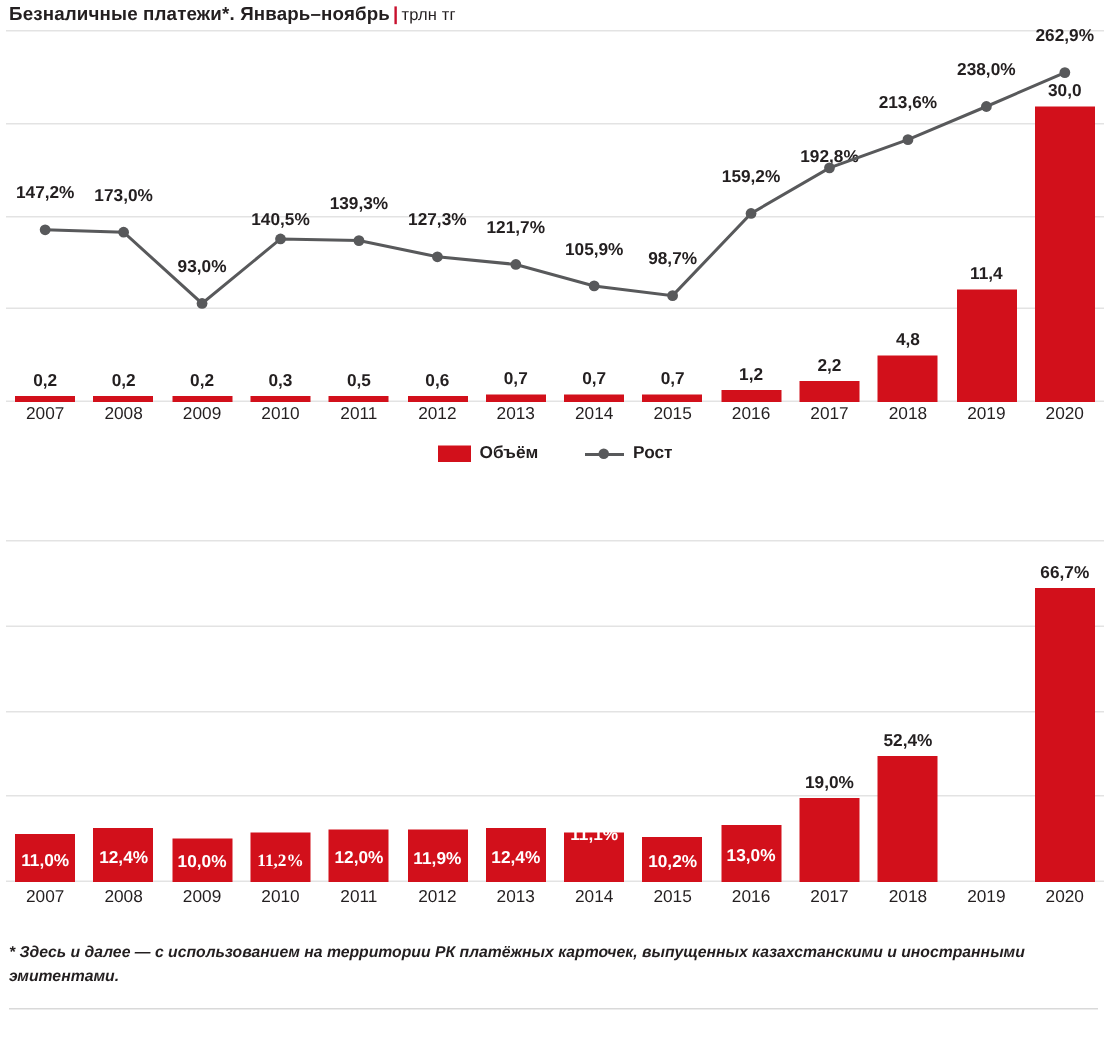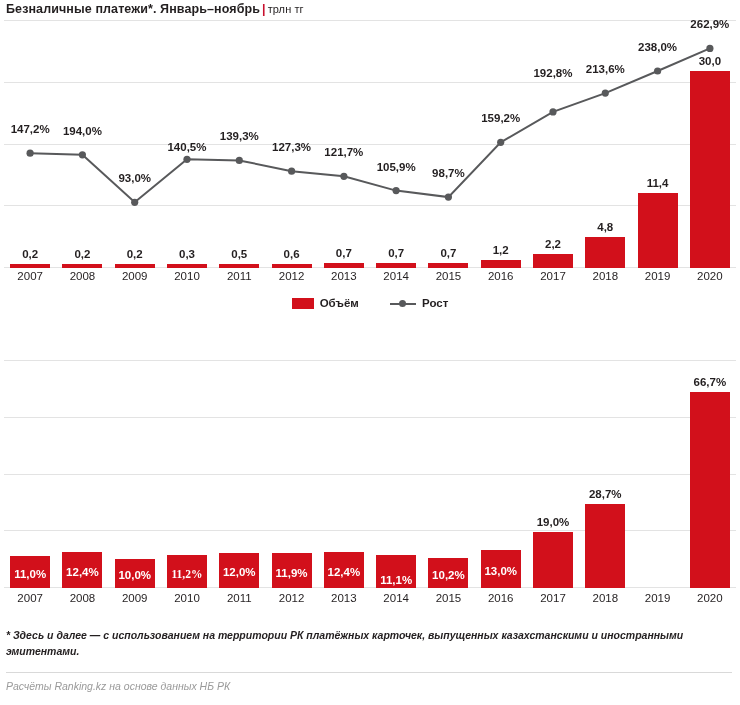--- a/index.html
+++ b/index.html
@@ -236,21 +236,21 @@
         <div class="gridline" style="top: 185px;"></div>
         <div class="gridline" style="top: 247px;"></div>
         <div class="col" style="left: 0px; width: 52.2857px;">
           <div class="bar" style="height: 4px; width: 40px;"></div>
           <div class="barlabel" style="bottom: 8px;">0,2</div>
           <div class="growth-label" style="top: 103.202px;">147,2%</div>
         </div>
         <div class="col" style="left: 52.2857px; width: 52.2857px;">
           <div class="bar" style="height: 4px; width: 40px;"></div>
           <div class="barlabel" style="bottom: 8px;">0,2</div>
-          <div class="growth-label" style="top: 104.832px;">194,0%</div>
+          <div class="growth-label" style="top: 104.832px;">173,0%</div>
         </div>
         <div class="col" style="left: 104.571px; width: 52.2857px;">
           <div class="bar" style="height: 4px; width: 40px;"></div>
           <div class="barlabel" style="bottom: 8px;">0,2</div>
           <div class="growth-label" style="top: 152.283px;">93,0%</div>
         </div>
         <div class="col" style="left: 156.857px; width: 52.2857px;">
           <div class="bar" style="height: 4px; width: 40px;"></div>
           <div class="barlabel" style="bottom: 8px;">0,3</div>
           <div class="growth-label" style="top: 121px;">140,5%</div>
@@ -281,21 +281,21 @@
           <div class="growth-label" style="top: 147.122px;">98,7%</div>
         </div>
         <div class="col" style="left: 470.571px; width: 52.2857px;">
           <div class="bar" style="height: 7.875px; width: 40px;"></div>
           <div class="barlabel" style="bottom: 11.875px;">1,2</div>
           <div class="growth-label" style="top: 92.3356px;">159,2%</div>
         </div>
         <div class="col" style="left: 522.857px; width: 52.2857px;">
           <div class="bar" style="height: 14.4375px; width: 40px;"></div>
           <div class="barlabel" style="bottom: 18.4375px;">2,2</div>
-          <div class="growth-label" style="top: 47px;">192,8%</div>
+          <div class="growth-label" style="top: 79px;">192,8%</div>
         </div>
         <div class="col" style="left: 575.143px; width: 52.2857px;">
           <div class="bar" style="height: 31.5px; width: 40px;"></div>
           <div class="barlabel" style="bottom: 35.5px;">4,8</div>
           <div class="growth-label" style="top: 43.0733px;">213,6%</div>
         </div>
         <div class="col" style="left: 627.429px; width: 52.2857px;">
           <div class="bar" style="height: 74.8125px; width: 40px;"></div>
           <div class="barlabel" style="bottom: 78.8125px;">11,4</div>
           <div class="growth-label" style="top: 20.9778px;">238,0%</div>
@@ -381,37 +381,37 @@
         <div class="col" style="left: 261.429px; width: 52.2857px;">
           <div class="bar2" style="height: 35.02px; width: 40px;"></div>
           <div class="bar2label inbar" style="bottom: 9.51px;">11,9%</div>
         </div>
         <div class="col" style="left: 313.714px; width: 52.2857px;">
           <div class="bar2" style="height: 36.4914px; width: 40px;"></div>
           <div class="bar2label inbar" style="bottom: 10.2457px;">12,4%</div>
         </div>
         <div class="col" style="left: 366px; width: 52.2857px;">
           <div class="bar2" style="height: 32.6657px; width: 40px;"></div>
-          <div class="bar2label inbar" style="bottom: 2px;">11,1%</div>
+          <div class="bar2label inbar" style="bottom: 25px;">11,1%</div>
         </div>
         <div class="col" style="left: 418.286px; width: 52.2857px;">
           <div class="bar2" style="height: 30.0171px; width: 40px;"></div>
           <div class="bar2label inbar" style="bottom: 7.00857px;">10,2%</div>
         </div>
         <div class="col" style="left: 470.571px; width: 52.2857px;">
           <div class="bar2" style="height: 38.2571px; width: 40px;"></div>
           <div class="bar2label inbar" style="bottom: 11.1286px;">13,0%</div>
         </div>
         <div class="col" style="left: 522.857px; width: 52.2857px;">
           <div class="bar2" style="height: 55.9143px; width: 40px;"></div>
           <div class="bar2label abovebar" style="bottom: 59.9143px;">19,0%</div>
         </div>
         <div class="col" style="left: 575.143px; width: 52.2857px;">
           <div class="bar2" style="height: 84.46px; width: 40px;"></div>
-          <div class="bar2label abovebar" style="bottom: 88.46px;">28,7%</div>
+          <div class="bar2label abovebar" style="bottom: 88.46px;">52,4%</div>
         </div>
         <div class="col" style="left: 679.714px; width: 52.2857px;">
           <div class="bar2" style="height: 196.289px; width: 40px;"></div>
           <div class="bar2label abovebar" style="bottom: 200.289px;">66,7%</div>
         </div>
       </div>
   </div>
   <div class="xlabels" id="xlabels2" style="top:592px">
       <div class="xlab" style="left: 26.1429px;">2007</div>
       <div class="xlab" style="left: 78.4286px;">2008</div>
@@ -424,15 +424,14 @@
       <div class="xlab" style="left: 444.429px;">2015</div>
       <div class="xlab" style="left: 496.714px;">2016</div>
       <div class="xlab" style="left: 549px;">2017</div>
       <div class="xlab" style="left: 601.286px;">2018</div>
       <div class="xlab" style="left: 653.571px;">2019</div>
       <div class="xlab" style="left: 705.857px;">2020</div>
     </div>
 
   <div class="footnote">* Здесь и далее — с использованием на территории РК платёжных карточек, выпущенных казахстанскими и иностранными эмитентами.</div>
   <div class="divider"></div>
-  <div class="source">Расчёты Ranking.kz на основе данных НБ РК</div>
 
 </div>
 
 </body></html>

